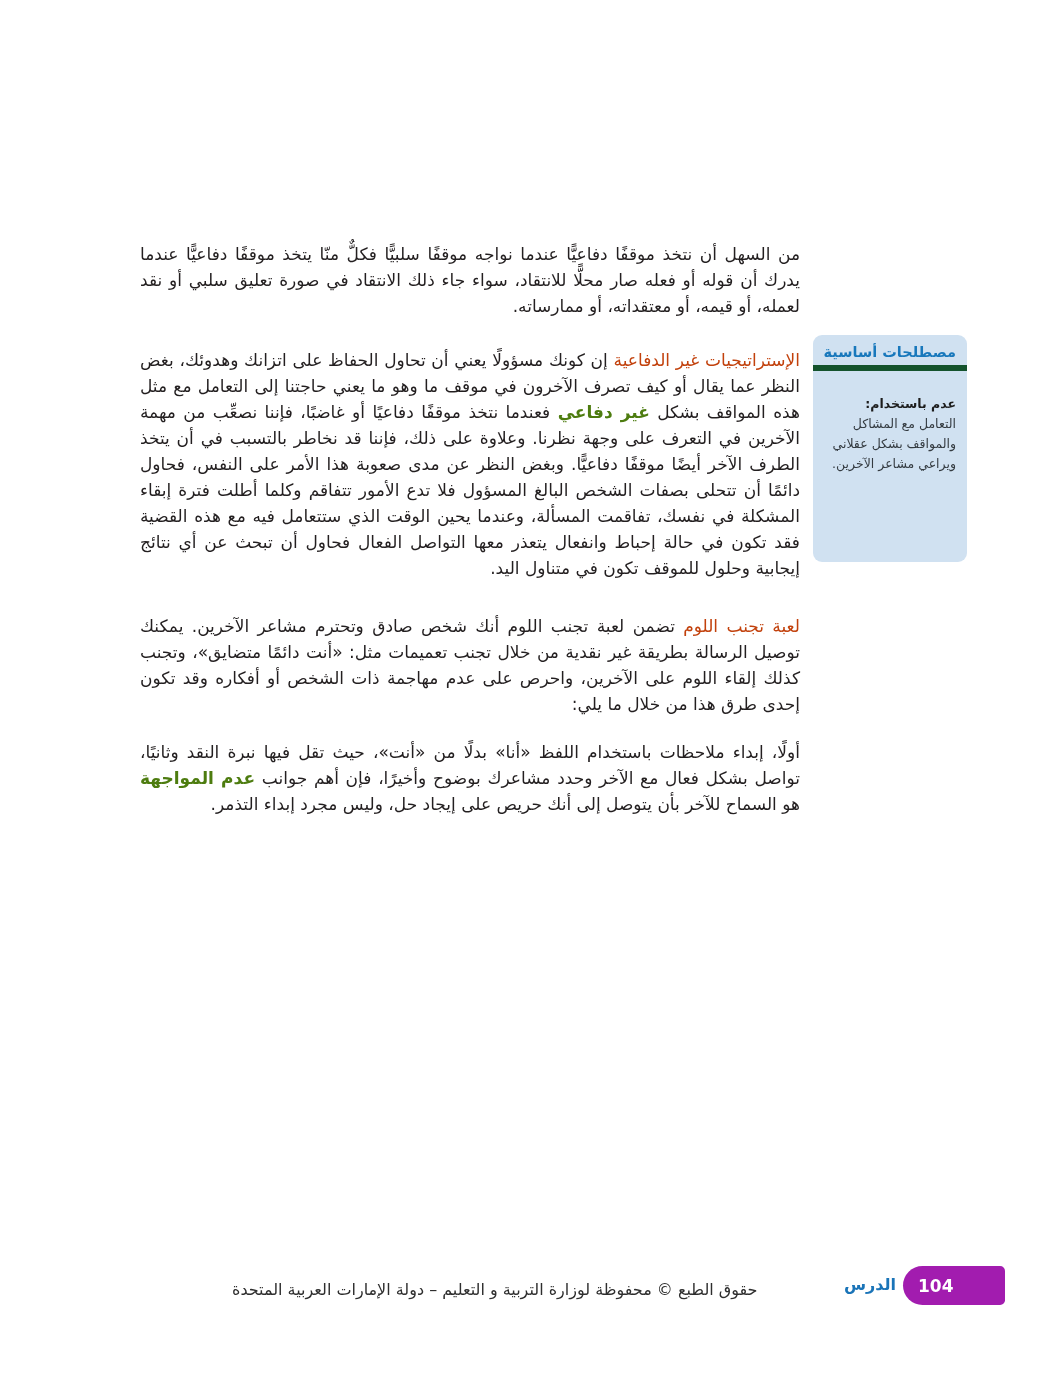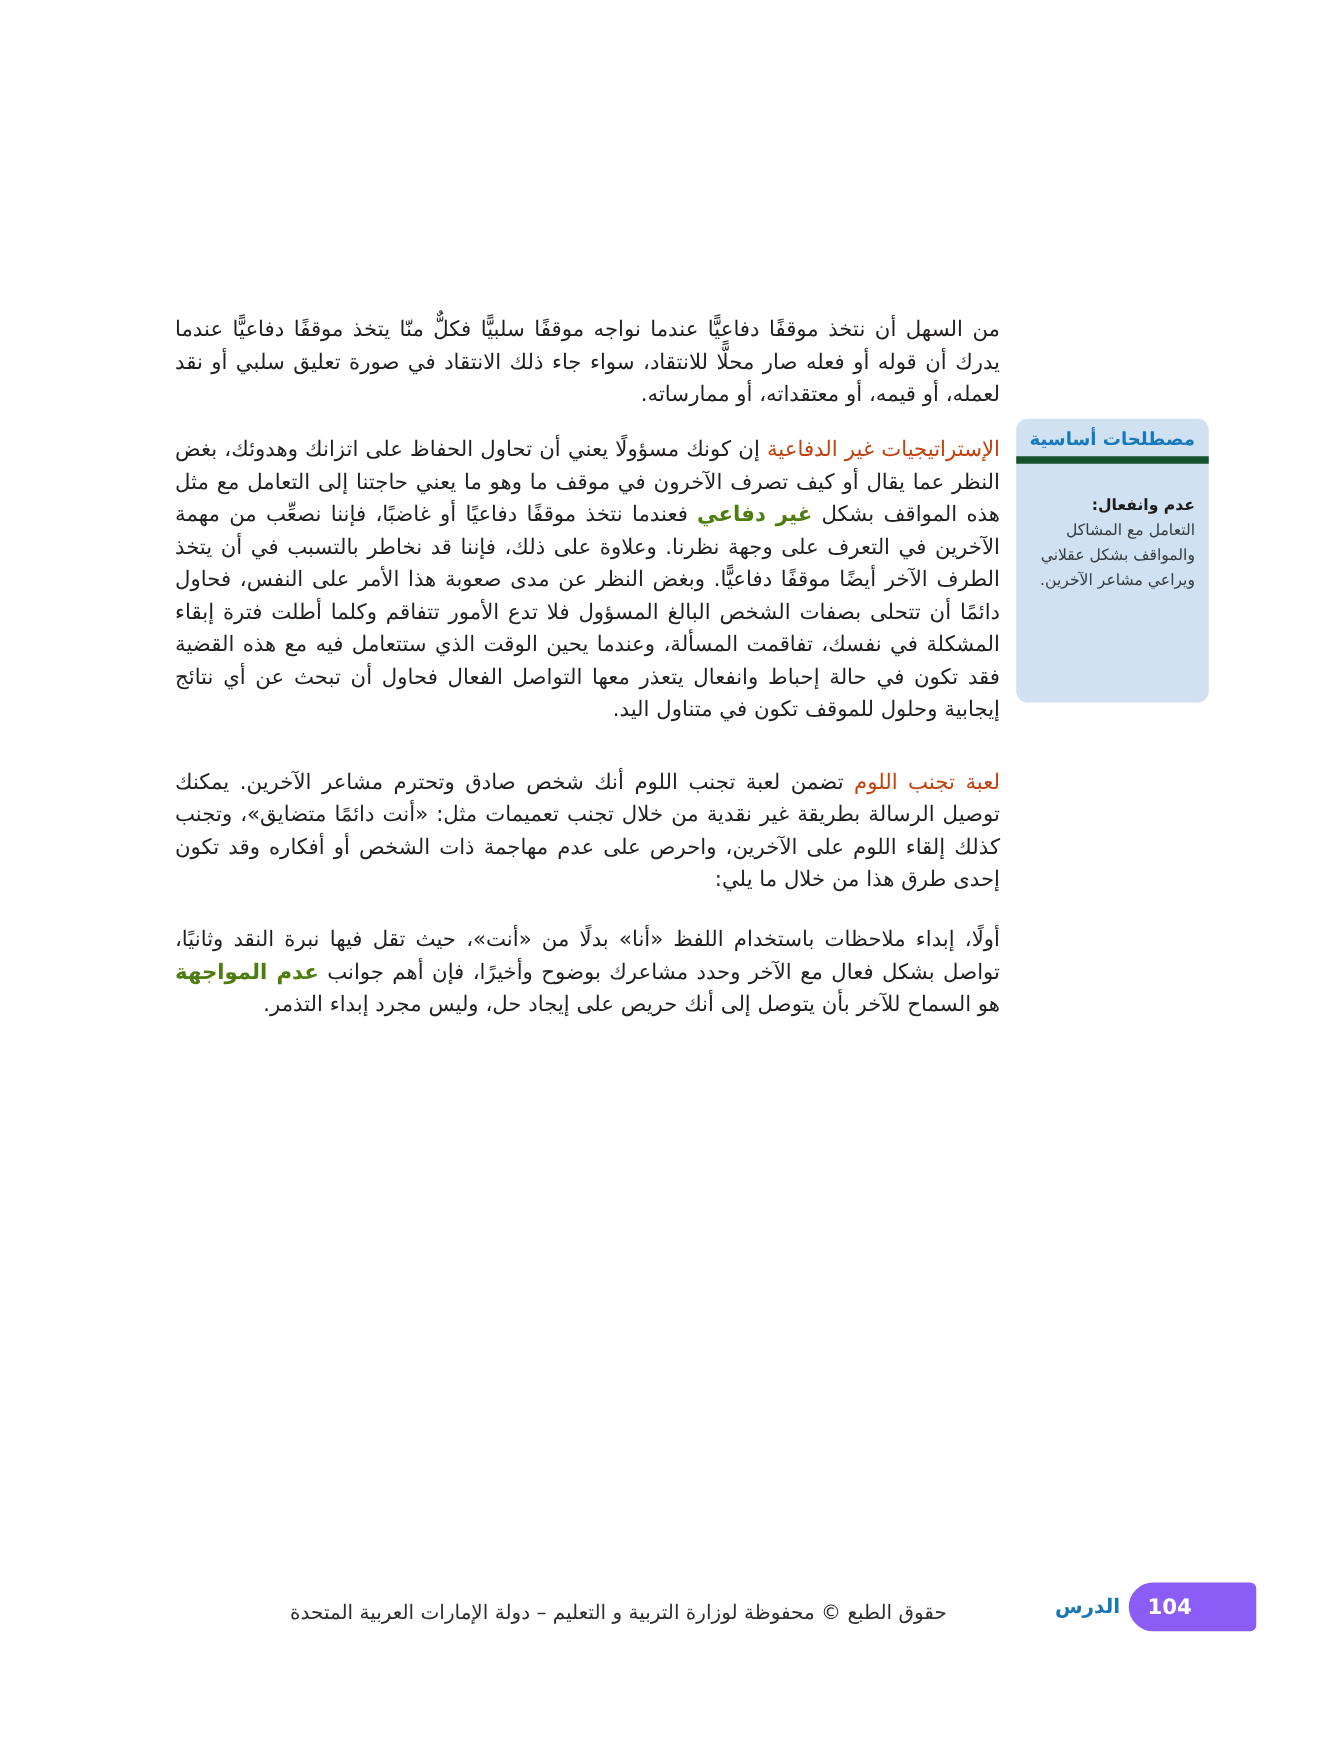--- a/index.html
+++ b/index.html
@@ -28,21 +28,21 @@
   }
   .para {
     position: absolute;
     right: 262px;
     width: 660px;
     font-size: 17px;
     line-height: 26px;
     text-align: justify;
     color: #231f20;
   }
-  .p1 { top: 234px; }
+  .p1 { top: 224px; }
   .p2 { top: 330px; }
   .p3 { top: 596px; }
   .p4 { top: 722px; }
   .lead-blue {
     color: #c2410c;
   }
   .term-blue {
     color: #4d7c0f;
     font-weight: bold;
   }
@@ -94,21 +94,21 @@
     font-weight: bold;
     color: #1a74b8;
     white-space: nowrap;
   }
   .footer-badge {
     position: absolute;
     top: 1266px;
     left: 903px;
     width: 102px;
     height: 39px;
-    background: #8b5cf6;
+    background: #a21caf;
     border-radius: 20px 5px 5px 20px;
     display: flex;
     align-items: center;
     justify-content: flex-start;
     direction: ltr;
     padding-left: 15px;
     box-sizing: border-box;
     color: #ffffff;
     font-size: 17px;
     font-weight: bold;
@@ -124,21 +124,21 @@
 
   <p class="para p2"><span class="lead-blue">الإستراتيجيات غير الدفاعية</span><span> إن كونك مسؤولًا يعني أن تحاول الحفاظ على اتزانك وهدوئك، بغض النظر عما يقال أو كيف تصرف الآخرون في موقف ما وهو ما يعني حاجتنا إلى التعامل مع مثل هذه المواقف بشكل </span><span class="term-blue">غير دفاعي</span><span> فعندما نتخذ موقفًا دفاعيًا أو غاضبًا، فإننا نصعِّب من مهمة الآخرين في التعرف على وجهة نظرنا. وعلاوة على ذلك، فإننا قد نخاطر بالتسبب في أن يتخذ الطرف الآخر أيضًا موقفًا دفاعيًّا. وبغض النظر عن مدى صعوبة هذا الأمر على النفس، فحاول دائمًا أن تتحلى بصفات الشخص البالغ المسؤول فلا تدع الأمور تتفاقم وكلما أطلت فترة إبقاء المشكلة في نفسك، تفاقمت المسألة، وعندما يحين الوقت الذي ستتعامل فيه مع هذه القضية فقد تكون في حالة إحباط وانفعال يتعذر معها التواصل الفعال فحاول أن تبحث عن أي نتائج إيجابية وحلول للموقف تكون في متناول اليد.</span></p>
 
   <p class="para p3"><span class="lead-blue">لعبة تجنب اللوم</span><span> تضمن لعبة تجنب اللوم أنك شخص صادق وتحترم مشاعر الآخرين. يمكنك توصيل الرسالة بطريقة غير نقدية من خلال تجنب تعميمات مثل: «أنت دائمًا متضايق»، وتجنب كذلك إلقاء اللوم على الآخرين، واحرص على عدم مهاجمة ذات الشخص أو أفكاره وقد تكون إحدى طرق هذا من خلال ما يلي:</span></p>
 
   <p class="para p4"><span>أولًا، إبداء ملاحظات باستخدام اللفظ «أنا» بدلًا من «أنت»، حيث تقل فيها نبرة النقد وثانيًا، تواصل بشكل فعال مع الآخر وحدد مشاعرك بوضوح وأخيرًا، فإن أهم جوانب </span><span class="term-blue">عدم المواجهة</span><span> هو السماح للآخر بأن يتوصل إلى أنك حريص على إيجاد حل، وليس مجرد إبداء التذمر.</span></p>
 
   <aside class="sidebar">
     <div class="sidebar-title">مصطلحات أساسية</div>
     <div class="sidebar-body">
-      <div class="term-block-2"><span class="sidebar-term">عدم وانفعال:</span><span>التعامل مع المشاكل والمواقف بشكل عقلاني ويراعي مشاعر الآخرين.</span></div>
+      <div class="term-block-2"><span class="sidebar-term">عدم باستخدام:</span><span>التعامل مع المشاكل والمواقف بشكل عقلاني ويراعي مشاعر الآخرين.</span></div>
     </div>
   </aside>
 
   <div class="footer-copyright">حقوق الطبع © محفوظة لوزارة التربية و التعليم – دولة الإمارات العربية المتحدة</div>
 
   <div class="footer-lesson">الدرس</div>
 
   <div class="footer-badge">
       <span>104</span>
     </div>

